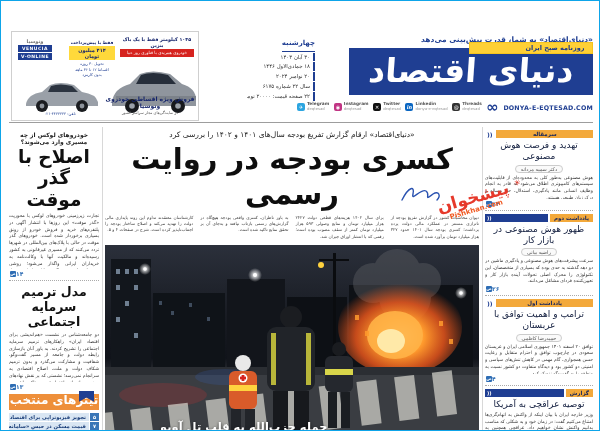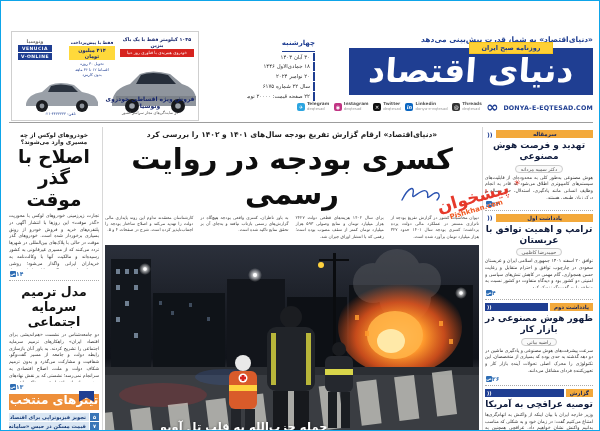--- a/index.html
+++ b/index.html
@@ -2,21 +2,21 @@
 <html dir="rtl" lang="fa"><head>
 <meta charset="utf-8">
 <style>
   html,body{margin:0;padding:0;background:#f2f2f2;font-family:"DejaVu Sans","Liberation Sans",sans-serif;}
   .page{position:relative;width:600px;height:431px;background:#fff;border:1px solid #0ea5e9;box-sizing:border-box;overflow:hidden;margin:0 auto;direction:rtl;}
   .abs{position:absolute;}
   
   .tagline{left:420px;top:34px;width:172px;font-size:7.5px;font-weight:bold;color:#1f3e92;text-align:center;}
   .mast-bar{left:348px;top:47px;width:244px;height:47px;background:#1f3e92;}
   .mast-title{width:100%;height:100%;color:#fff;font-size:33px;font-weight:900;text-align:center;line-height:45px;letter-spacing:-1px;transform:skewX(-4deg);}
-  .mast-badge{left:468px;top:41px;width:84px;height:12px;background:#ffd035;color:#1d3a8c;font-size:6.5px;font-weight:bold;line-height:12px;text-align:center;z-index:5;box-shadow:0 0 0 1px #f5c41e inset;}
+  .mast-badge{left:468px;top:41px;width:76px;height:12px;background:#ffd035;color:#1d3a8c;font-size:6.5px;font-weight:bold;line-height:12px;text-align:center;z-index:5;box-shadow:0 0 0 1px #f5c41e inset;padding-left:48px;}
   .dateblock{left:246px;top:37px;width:68px;font-size:5.4px;color:#333;line-height:1.65;text-align:right;}
   .dateblock .wd{font-size:7px;font-weight:bold;color:#1f3e92;border-bottom:1px solid #1f3e92;display:inline-block;padding-bottom:1px;margin-bottom:1px;}
   .dateblock .dl{border-right:2px solid #1f3e92;padding-right:3px;margin-bottom:1px;white-space:nowrap;overflow:hidden;}
   .socialbar{left:296px;top:97px;width:296px;height:18px;display:flex;direction:ltr;align-items:center;justify-content:space-between;gap:4px;}
   .socitem{display:flex;align-items:center;gap:2px;direction:ltr;}
   .socico{width:8px;height:8px;border-radius:2px;color:#fff;font-size:5px;line-height:8px;text-align:center;flex:none;overflow:hidden;}
   .soctxt{display:flex;flex-direction:column;line-height:1.15;}
   .socname{font-size:4.3px;color:#555;font-weight:bold;}
   .sochandle{font-size:3.8px;color:#999;}
   .infin{font-size:15px;color:#1f3e92;font-weight:900;line-height:14px;}
@@ -51,42 +51,42 @@
   .pref{text-align:left;color:#2e6db4;font-weight:bold;font-size:6px;margin:1px 0 2px;}
   .pglyph{display:inline-block;background:#2e6db4;color:#fff;font-size:4px;line-height:6px;width:6px;text-align:center;border-radius:1px;vertical-align:1px;margin-left:1px;}
   .dotsep{border:none;border-top:1px dotted #aaa;margin:3px 0;}
   .selhead{position:relative;background:#ee8f3a;color:#fff;font-size:12px;font-weight:bold;text-align:center;height:16px;line-height:12px;margin:4px 0 3px;}
   .ribbon{position:absolute;top:-3px;right:5px;width:15px;height:11px;background:#1f3e92;clip-path:polygon(0 0,100% 0,100% 100%,50% 62%,0 100%);}
   .selitem{display:flex;margin-bottom:1px;height:8px;}
   .selnum{background:#3a76b7;color:#fff;font-size:5px;font-weight:bold;width:9px;text-align:center;line-height:8px;flex:none;margin-left:1px;}
   .seltext{flex:1;background:#d9e6f3;color:#1b3f7a;font-size:5.2px;font-weight:bold;line-height:8px;padding:0 3px;white-space:nowrap;overflow:hidden;}
   
   .midcolm{left:104px;top:126px;width:374px;}
-  .mkicker{font-size:7.5px;font-weight:bold;color:#222;text-align:center;margin:3px 0 1px;}
+  .mkicker{font-size:7.5px;font-weight:normal;color:#222;text-align:center;margin:3px 0 1px;}
   .mhead{font-size:29px;font-weight:900;color:#0e0e0e;text-align:center;letter-spacing:-1px;line-height:1.2;margin:3px;}
   .mcols{margin-top:3px;height:27px;overflow:hidden;column-count:4;column-gap:7px;font-size:4.3px;line-height:1.5;color:#444;text-align:justify;}
   .mcols p{margin:0 0 2px;}
   .photo{position:relative;height:202px;margin-top:3px;background:linear-gradient(180deg,#2b303b 0%,#171a21 38%,#10131a 56%,#33363b 66%,#43464b 100%);overflow:hidden;}
   .caption{position:absolute;bottom:13px;left:55px;font-size:11.5px;font-weight:900;color:#fff;text-shadow:0 1px 3px rgba(0,0,0,.9);letter-spacing:-.3px;}
   
   .stamp{left:429px;top:188px;width:88px;transform:rotate(-16deg);z-index:40;color:#e6392b;text-align:center;}
   .stamp .sfa{font-size:17px;font-weight:900;line-height:1;}
   .stamp .sen{font-size:7px;font-weight:bold;color:#f05a23;direction:ltr;}
   .stamp .sstar{position:absolute;right:-6px;top:2px;font-size:8px;color:#e6392b;}
   .sig{left:398px;top:181px;z-index:39;}
   
   .sidebar{left:484px;top:126px;width:108px;}
   .tagrow{height:8px;display:flex;gap:2px;align-items:stretch;margin:3px 0 2px;}
   .chip{background:#f3a93b;color:#17265c;font-size:5.5px;font-weight:bold;padding:0 4px;line-height:8px;white-space:nowrap;}
   .wide .chip{flex:1;text-align:center;}
   .tagbar{flex:1;background:#1f3e92;display:flex;align-items:center;justify-content:flex-end;padding:0 2px;}
   .tagbar .q{color:#fff;font-size:5px;font-weight:bold;}
   .wide .tagbar{background:transparent;flex:0 0 auto;}
   .wide .tagbar .q{color:#1f3e92;font-size:6px;}
-  .btitle{font-size:9px;font-weight:700;color:#101c3d;text-align:center;line-height:1.25;margin:2px 0;}
+  .btitle{font-size:9px;font-weight:400;color:#101c3d;text-align:center;line-height:1.25;margin:2px 0;}
   .bauthor{font-size:5px;color:#555;text-align:center;border:1px solid #ccc;border-radius:4px;width:fit-content;margin:0 auto 2px;padding:0 5px;background:#fafafa;}
   .bauthor:empty{display:none;}
   .bbody{font-size:4.6px;line-height:1.48;text-align:justify;color:#333;overflow:hidden;}
   .h24{max-height:24px}.h30{max-height:30px}.h28{max-height:28px}.h26{max-height:26px}
 </style>
 </head>
 <body>
 
 <div class="page">
 
@@ -360,44 +360,44 @@
           </span>
       </div>
       <div class="btitle">تهدید و فرصت هوش مصنوعی</div>
       <div class="bauthor">دکتر سمیه مردانه</div>
       <div class="bbody h24">هوش مصنوعی به‌طور کلی به محدوده‌ای از قابلیت‌های سیستم‌های کامپیوتری اطلاق می‌شود که قادر به انجام وظایف انسانی مانند یادگیری، استدلال، حل مساله و درک زبان طبیعی هستند.</div>
       <div class="pref"><span>۲۴</span><span class="pglyph">ص</span></div>
       <hr class="dotsep">
     </div>
 
     <div>
+      <div class="tagrow">
+        <span class="chip">یادداشت دوم</span>
+        <span class="tagbar">
+            <span class="q">((</span>
+          </span>
+      </div>
+      <div class="btitle">ظهور هوش مصنوعی در بازار کار</div>
+      <div class="bauthor">راضیه بیانی</div>
+      <div class="bbody h26">سرعت پیشرفت‌های هوش مصنوعی و یادگیری ماشین در دو دهه گذشته به حدی بوده که بسیاری از متخصصان، این تکنولوژی را محرک اصلی تحولات آینده بازار کار و تعیین‌کننده فردای مشاغل می‌دانند.</div>
+      <div class="pref"><span>۲۶</span><span class="pglyph">ص</span></div>
+      <hr class="dotsep">
+    </div>
+
+    <div>
       <div class="tagrow wide">
         <span class="chip">یادداشت اول</span>
         <span class="tagbar">
             <span class="q">((</span>
           </span>
       </div>
       <div class="btitle">ترامپ و اهمیت توافق با عربستان</div>
       <div class="bauthor">حمیدرضا کاظمی</div>
       <div class="bbody h30">توافق ۲۰ اسفند ۱۴۰۱ جمهوری اسلامی ایران و عربستان سعودی در چارچوب توافق و احترام متقابل و رعایت حسن همجواری، گام مهمی در کاهش تنش‌های سیاسی و امنیتی دو کشور بود و دیدگاه متفاوت دو کشور نسبت به منطقه را به گفت‌وگو نزدیک کرد.</div>
       <div class="pref"><span>۴</span><span class="pglyph">ص</span></div>
-      <hr class="dotsep">
-    </div>
-
-    <div>
-      <div class="tagrow">
-        <span class="chip">یادداشت دوم</span>
-        <span class="tagbar">
-            <span class="q">((</span>
-          </span>
-      </div>
-      <div class="btitle">ظهور هوش مصنوعی در بازار کار</div>
-      <div class="bauthor">راضیه بیانی</div>
-      <div class="bbody h26">سرعت پیشرفت‌های هوش مصنوعی و یادگیری ماشین در دو دهه گذشته به حدی بوده که بسیاری از متخصصان، این تکنولوژی را محرک اصلی تحولات آینده بازار کار و تعیین‌کننده فردای مشاغل می‌دانند.</div>
-      <div class="pref"><span>۲۶</span><span class="pglyph">ص</span></div>
       <hr class="dotsep">
     </div>
 
     <div>
       <div class="tagrow">
         <span class="chip">گزارش</span>
         <span class="tagbar">
             <span class="q">((</span>
           </span>
       </div>

